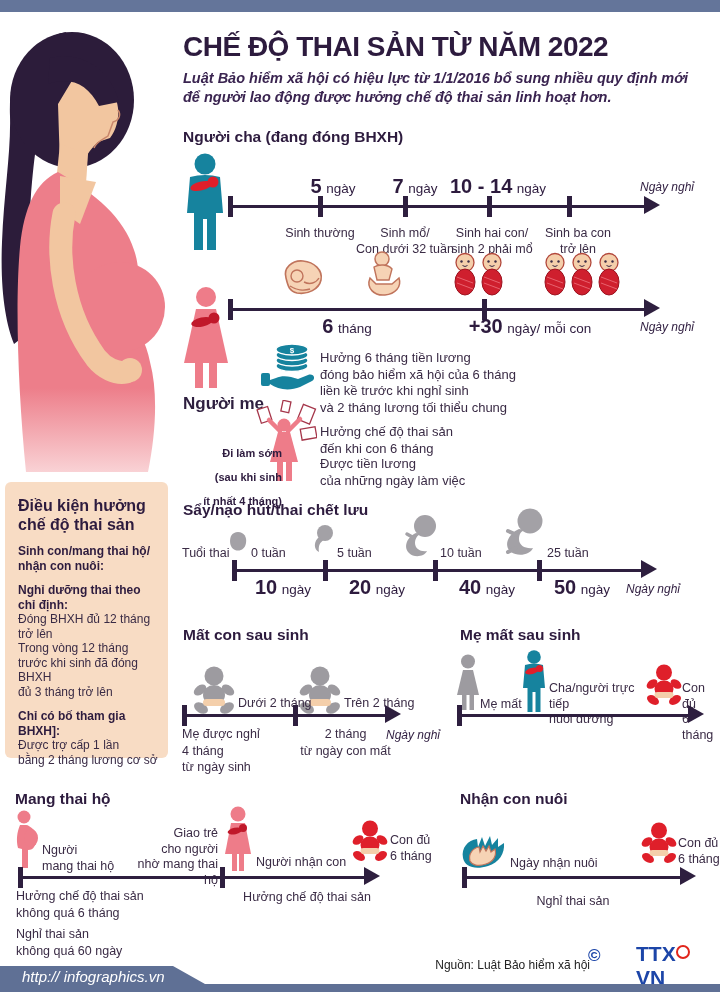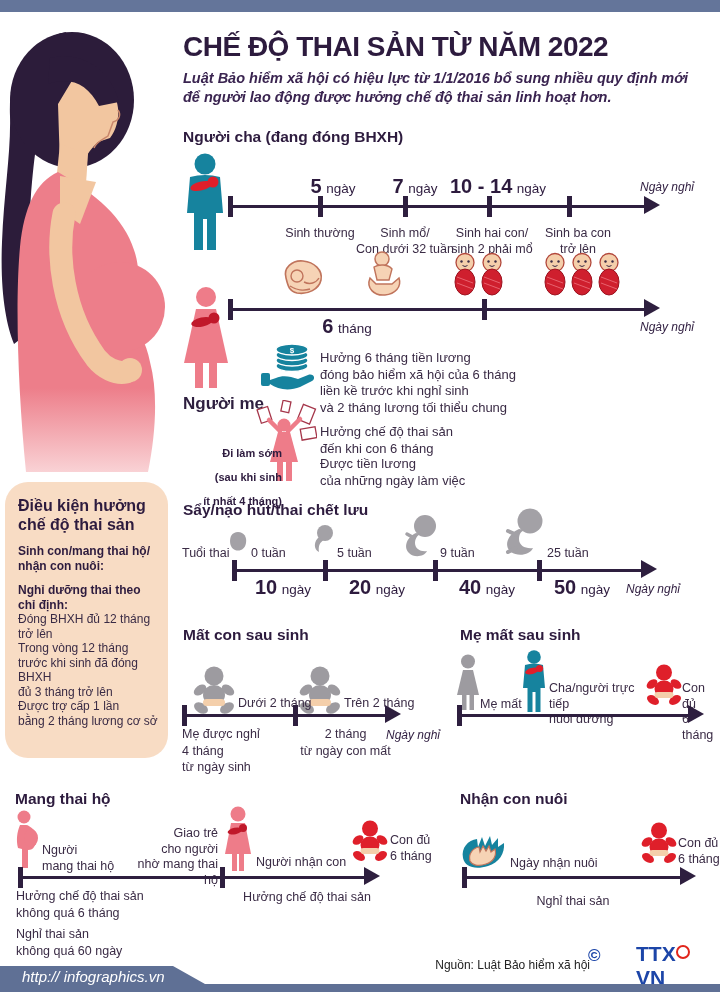--- a/index.html
+++ b/index.html
@@ -18,21 +18,21 @@
   .lbl{font-size:12.5px;line-height:15.5px;color:var(--body);}
   .num{font-size:20px;font-weight:bold;color:#2d1b3e;}
   .unit{font-size:13.5px;color:#2d1b3e;}
   .rest{font-style:italic;font-size:12px;color:#2d1b3e;}
   .tl{background:var(--dark);height:3px;}
   .tick{background:var(--dark);width:5px;height:21px;}
   .arrow{width:0;height:0;border-top:9px solid transparent;border-bottom:9px solid transparent;border-left:16px solid var(--dark);}
   .title{font-size:28px;font-weight:800;letter-spacing:-0.5px;color:#2d1b3e;}
   .subtitle{font-size:14.5px;line-height:19px;font-weight:bold;font-style:italic;color:#3a2450;}
   .bold-note{font-size:11px;line-height:24px;font-weight:bold;color:#2d1b3e;}
-  .panel{background:var(--panel);border-radius:23px;}
+  .panel{background:var(--panel);border-radius:6px;}
   .panel .p-title{font-size:16px;line-height:19px;font-weight:bold;color:#2d1b3e;}
   .panel .p-head{font-size:12px;line-height:14.5px;font-weight:bold;color:#2d1b3e;margin-top:10px;}
   .panel .p-body{font-size:12px;line-height:14.5px;color:var(--body);}
   .note13{font-size:13px;line-height:16.5px;color:var(--body);}
   .footer-url{font-size:15px;font-style:italic;color:#fff;}
   .src{font-size:12px;color:#222;}
   .logo-blue{color:#1c45a8;font-weight:800;font-size:21px;letter-spacing:0;margin-left:24px;}
   .logo-sub{color:#e1251b;font-size:6.5px;font-weight:bold;}
 </style>
 </head>
@@ -179,20 +179,24 @@
   <div class="abs tl" style="left:228px;top:308px;width:420px;"></div>
   <div class="abs arrow" style="left:644px;top:299px;"></div>
   <div class="abs tick" style="left:228px;top:299px;"></div>
   <div class="abs tick" style="left:482px;top:299px;"></div>
   <div class="abs rest" style="left:640px;top:320px;">Ngày nghỉ</div>
 
   <div class="abs c" style="left:292px;top:315px;width:110px;">
     <span class="num">6</span>
     <span class="unit">tháng</span>
   </div>
+  <div class="abs c" style="left:450px;top:315px;width:160px;">
+    <span class="num">+30</span>
+    <span class="unit">ngày/ mỗi con</span>
+  </div>
 
   <div class="abs" style="left:183px;top:394px;font-size:17px;font-weight:bold;">Người mẹ</div>
 
   <svg class="abs" style="left:260px;top:342px;" width="56" height="58" viewBox="0 0 56 58">
     <g fill="#16839e" stroke="#ffffff" stroke-width="1.4">
       <ellipse cx="32" cy="24" rx="16" ry="5.5"></ellipse>
         <ellipse cx="32" cy="18.5" rx="16" ry="5.5"></ellipse>
       <ellipse cx="32" cy="13" rx="16" ry="5.5"></ellipse>
         <ellipse cx="32" cy="7.5" rx="16" ry="5.5"></ellipse>
     </g>
@@ -229,20 +233,21 @@
   <div class="abs panel" style="left:5px;top:482px;width:163px;height:276px;box-sizing:border-box;padding:14px 8px 0 13px;">
     <div class="p-title pre">Điều kiện hưởng
 chế độ thai sản</div>
     <div class="p-head pre">Sinh con/mang thai hộ/
 nhận con nuôi:</div>
     <div class="p-head pre">Nghỉ dưỡng thai theo chỉ định:</div>
     <div class="p-body pre">Đóng BHXH đủ 12 tháng trở lên
 Trong vòng 12 tháng
 trước khi sinh đã đóng BHXH
 đủ 3 tháng trở lên</div>
+    <div class="p-head pre">Chỉ có bố tham gia BHXH]:</div>
     <div class="p-body pre">Được trợ cấp 1 lần
 bằng 2 tháng lương cơ sở</div>
   </div>
 
   <div class="abs sec-h" style="left:183px;top:501px;">Sẩy/nạo hút/thai chết lưu</div>
   <div class="abs lbl" style="left:182px;top:546px;">Tuổi thai</div>
 
   <svg class="abs" style="left:228px;top:531px;" width="20" height="22" viewBox="0 0 20 22">
     <path d="M10,1 C16,1 19,6 18,12 C17,18 12,21 7,19 C2,17 1,10 3,5 C5,2 7,1 10,1 Z" fill="#a3a1a6"></path>
   </svg>
@@ -262,21 +267,21 @@
   <svg class="abs" style="left:500px;top:508px;" width="46" height="48" viewBox="0 0 46 48">
     <g fill="#a3a1a6">
         <circle cx="30" cy="13" r="12.5"></circle>
         <path d="M19,21 C8,26 3,38 11,44 C18,49 30,47 33,40 C26,41 19,38 19,31 C19,26 21,23 25,22 Z"></path>
         <path d="M17,27 L8,23 M16,40 L8,44" stroke="#a3a1a6" stroke-width="4" stroke-linecap="round"></path>
       </g>
   </svg>
 
   <div class="abs lbl" style="left:251px;top:546px;">0 tuần</div>
   <div class="abs lbl" style="left:337px;top:546px;">5 tuần</div>
-  <div class="abs lbl" style="left:440px;top:546px;">9 tuần</div>
+  <div class="abs lbl" style="left:440px;top:546px;">10 tuần</div>
   <div class="abs lbl" style="left:547px;top:546px;">25 tuần</div>
 
   <div class="abs tl" style="left:232px;top:569px;width:413px;"></div>
   <div class="abs arrow" style="left:641px;top:560px;"></div>
   <div class="abs tick" style="left:232px;top:560px;"></div>
   <div class="abs tick" style="left:323px;top:560px;"></div>
   <div class="abs tick" style="left:433px;top:560px;"></div>
   <div class="abs tick" style="left:537px;top:560px;"></div>
   <div class="abs rest" style="left:626px;top:582px;">Ngày nghỉ</div>
 

